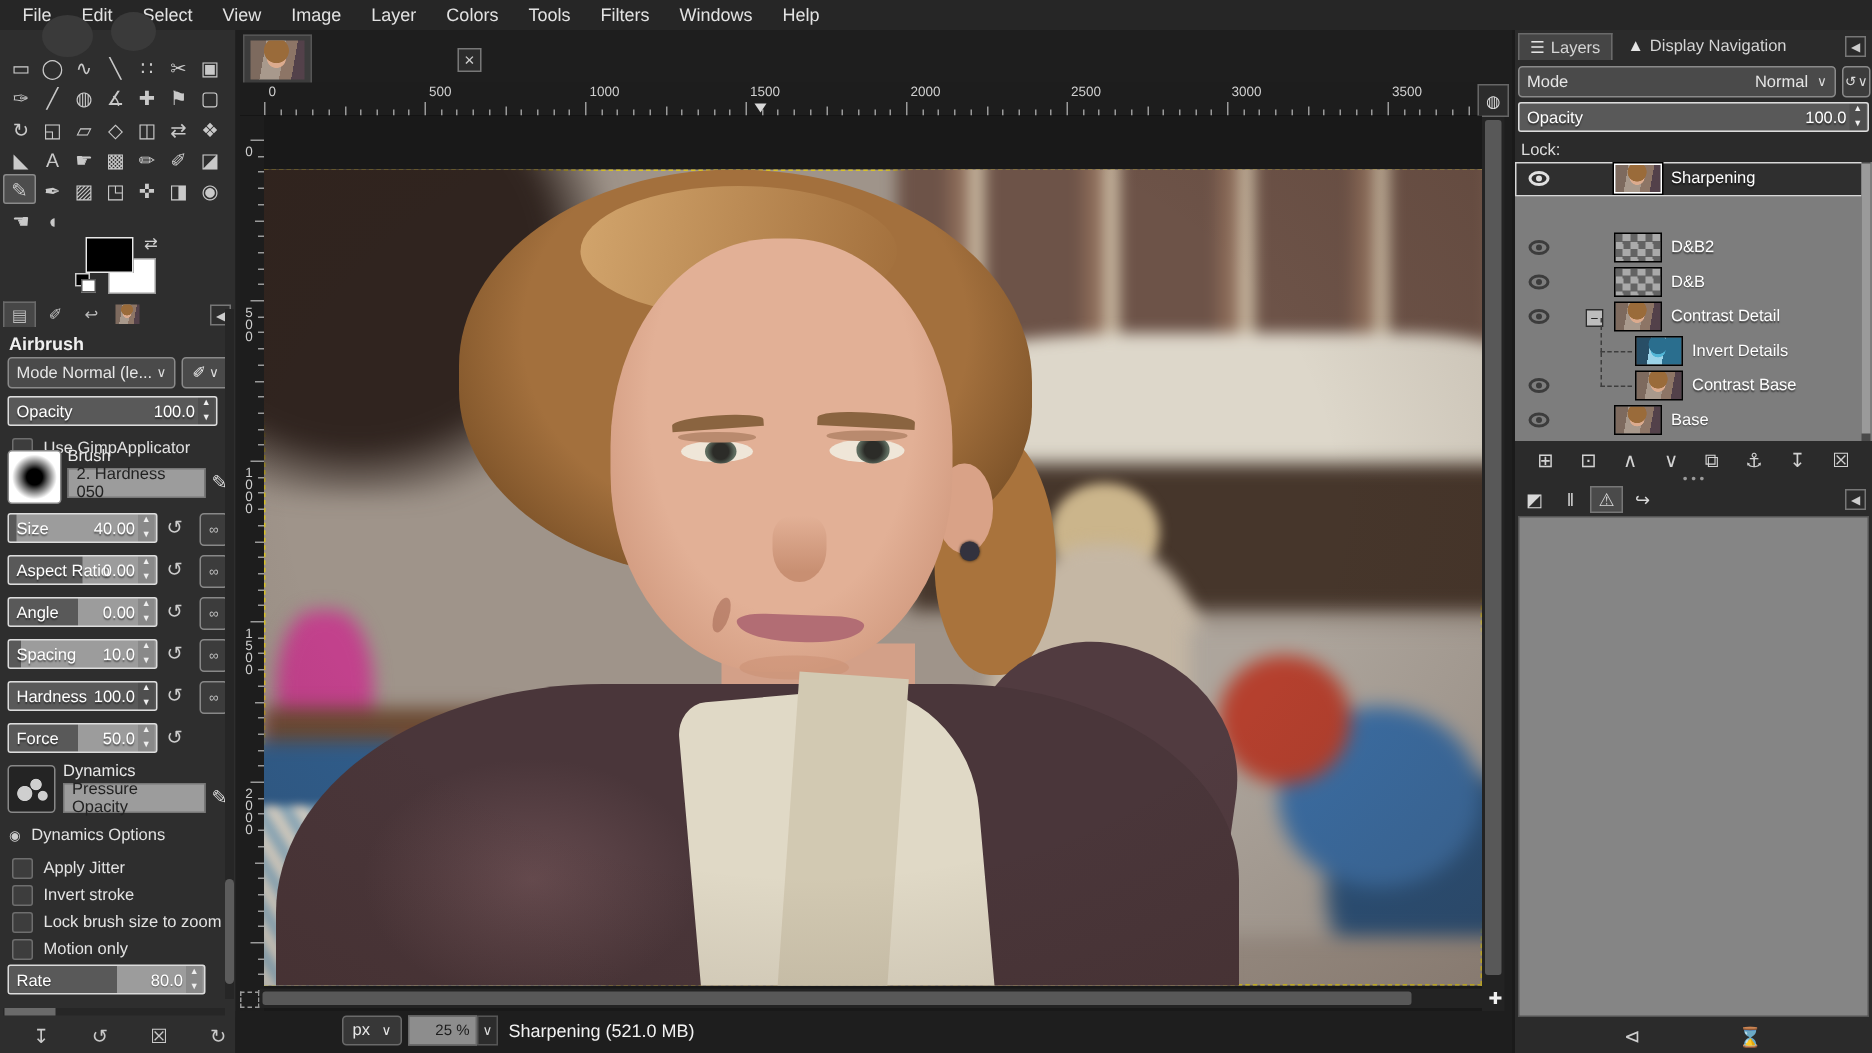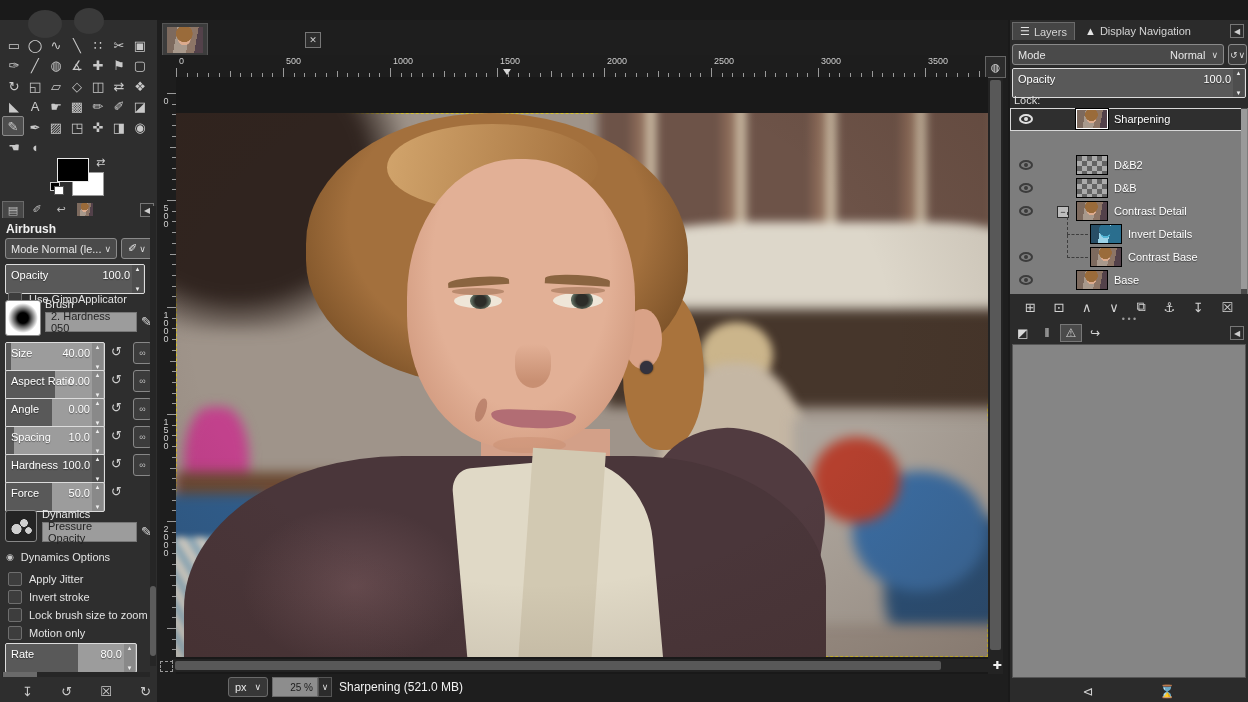--- a/index.html
+++ b/index.html
@@ -25,21 +25,21 @@
   .mini-sw-w{position:absolute;left:4px;top:4px;width:8px;height:7px;background:#fff;border:1px solid #555;}
   
   #tooloptions{left:0;top:200px;width:157px;height:478px;background:#2e2e2e;}
   #to-tabs{position:absolute;left:2px;top:1px;height:17px;display:flex;gap:2px;}
   .to-tab{width:22px;height:17px;display:flex;align-items:center;justify-content:center;color:#bbb;font-size:11px;background:#2e2e2e;}
   .to-tab.active{background:#474747;border:1px solid #6a6a6a;border-bottom:none;box-sizing:border-box;}
   .dock-collapse{position:absolute;right:3px;top:3px;width:12px;height:12px;border:1px solid #777;color:#ccc;font-size:8px;display:flex;align-items:center;justify-content:center;}
   #to-title{position:absolute;left:6px;top:22px;font-weight:bold;font-size:12px;color:#f0f0f0;}
   .dropdown{position:absolute;background:#4a4a4a;border:1px solid #8a8a8a;border-radius:3px;color:#e6e6e6;display:flex;align-items:center;padding:0 5px;box-sizing:border-box;font-size:11px;}
   .dropdown .chev{margin-left:auto;font-size:9px;color:#ddd;}
-  .slider{position:relative;height:30px;background:#9c9c9c;border:1px solid #dcdcdc;border-radius:2px;box-sizing:border-box;overflow:hidden;}
+  .slider{position:relative;height:20px;background:#9c9c9c;border:1px solid #dcdcdc;border-radius:2px;box-sizing:border-box;overflow:hidden;}
   .slider .fill{position:absolute;left:0;top:0;bottom:0;background:#595959;}
   .slider .lab{position:absolute;left:5px;top:4px;color:#fff;text-shadow:0 1px 1px rgba(0,0,0,.45);}
   .slider .val{position:absolute;right:14px;top:4px;color:#fff;text-shadow:0 1px 1px rgba(0,0,0,.45);}
   .spin{position:absolute;right:1px;top:0;bottom:0;width:11px;display:flex;flex-direction:column;align-items:center;justify-content:space-between;padding:1px 0;box-sizing:border-box;color:#eee;font-size:6px;background:rgba(0,0,0,.12);}
   .round-btn{display:flex;align-items:center;justify-content:center;color:#ccc;font-size:13px;}
   .link-btn{width:17px;height:20px;border:1px solid #888;border-radius:3px;background:#3c3c3c;display:flex;align-items:center;justify-content:center;color:#bbb;font-size:10px;}
   .checkrow{position:absolute;left:8px;display:flex;align-items:center;gap:7px;color:#e3e3e3;}
   .checkbox{width:12px;height:12px;background:#3d3d3d;border:1px solid #6e6e6e;border-radius:2px;}
   #brushprev{position:absolute;left:5px;top:100px;width:34px;height:34px;background:#fff;border:1px solid #888;border-radius:3px;
      background-image:radial-gradient(circle at 50% 50%, #000 0 22%, rgba(0,0,0,.65) 35%, rgba(0,0,0,0) 62%);}
@@ -163,20 +163,33 @@
   #dock2bottom{position:absolute;left:0;top:660px;width:238px;height:22px;display:flex;align-items:center;justify-content:space-around;padding:0 40px;box-sizing:border-box;}
   #dock2bottom span{color:#cfcfcf;font-size:13px;}
   #listscroll{position:absolute;right:1px;top:88px;width:6px;height:186px;background:#4a4a4a;}
   #listscroll .thumb{position:absolute;left:0;top:1px;width:6px;height:180px;background:#9a9a9a;}
 </style>
 </head>
 <body>
 
 <div id="app">
 
+  <div id="menubar" class="abs">
+      <div class="menu-item">File</div>
+      <div class="menu-item">Edit</div>
+      <div class="menu-item">Select</div>
+      <div class="menu-item">View</div>
+      <div class="menu-item">Image</div>
+      <div class="menu-item">Layer</div>
+      <div class="menu-item">Colors</div>
+      <div class="menu-item">Tools</div>
+      <div class="menu-item">Filters</div>
+      <div class="menu-item">Windows</div>
+      <div class="menu-item">Help</div>
+    </div>
 
   <div id="toolbox" class="abs">
     <div class="wilber" style="left:28px;top:-10px;width:34px;height:28px;"></div>
     <div class="wilber" style="left:74px;top:-12px;width:30px;height:26px;"></div>
     <div id="toolgrid">
         <div class="tool" style="left: 1px; top: 0px;">▭</div>
         <div class="tool" style="left: 22px; top: 0px;">◯</div>
         <div class="tool" style="left: 43px; top: 0px;">∿</div>
         <div class="tool" style="left: 64px; top: 0px;">╲</div>
         <div class="tool" style="left: 85px; top: 0px;">∷</div>

